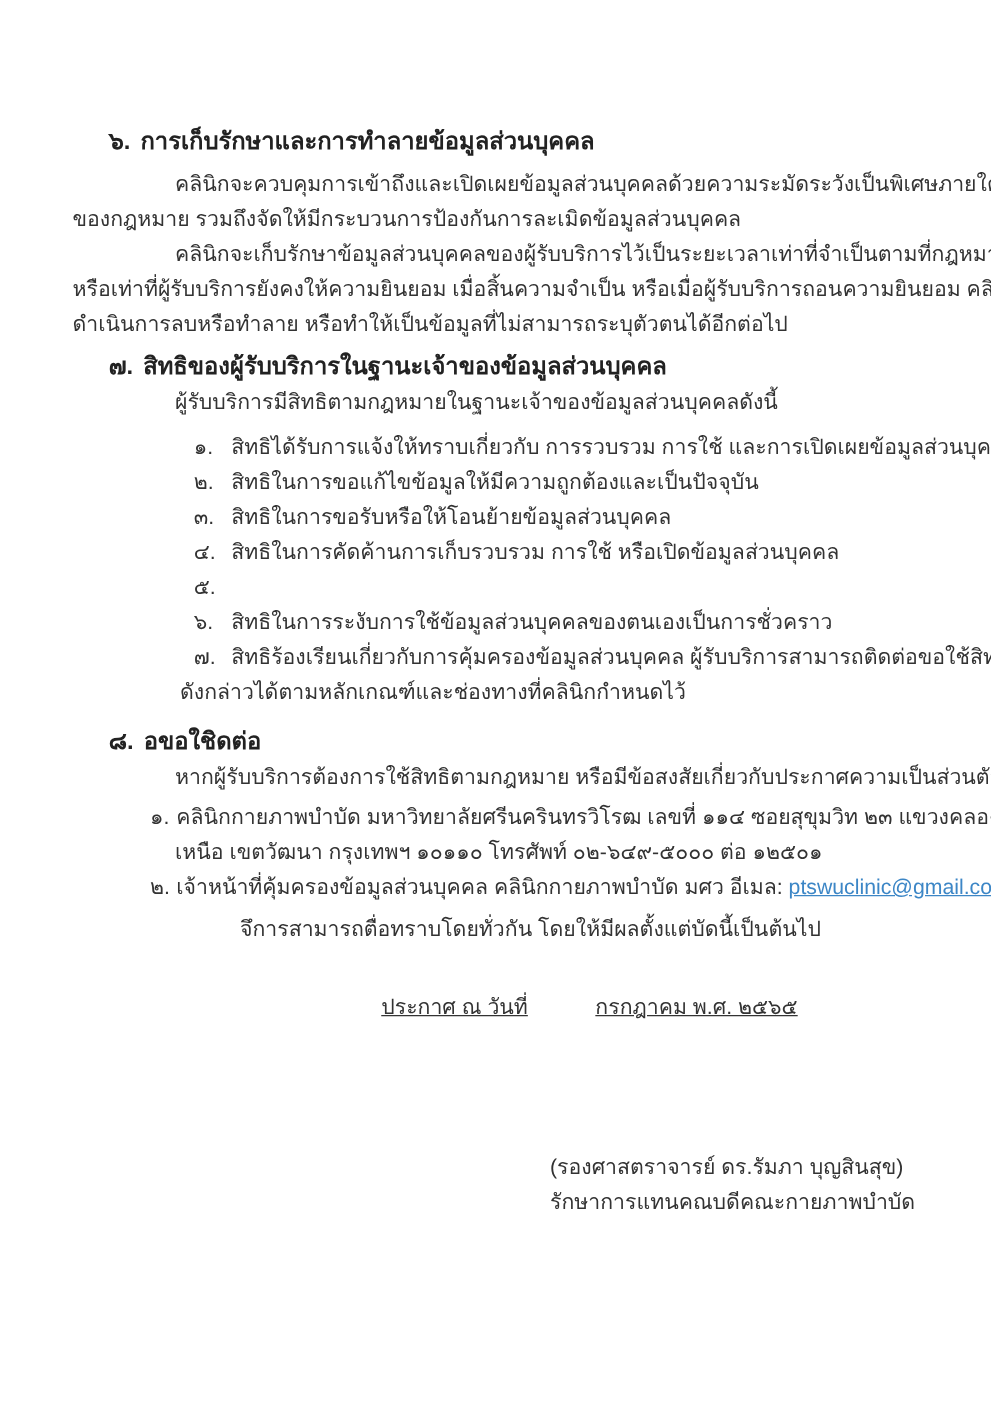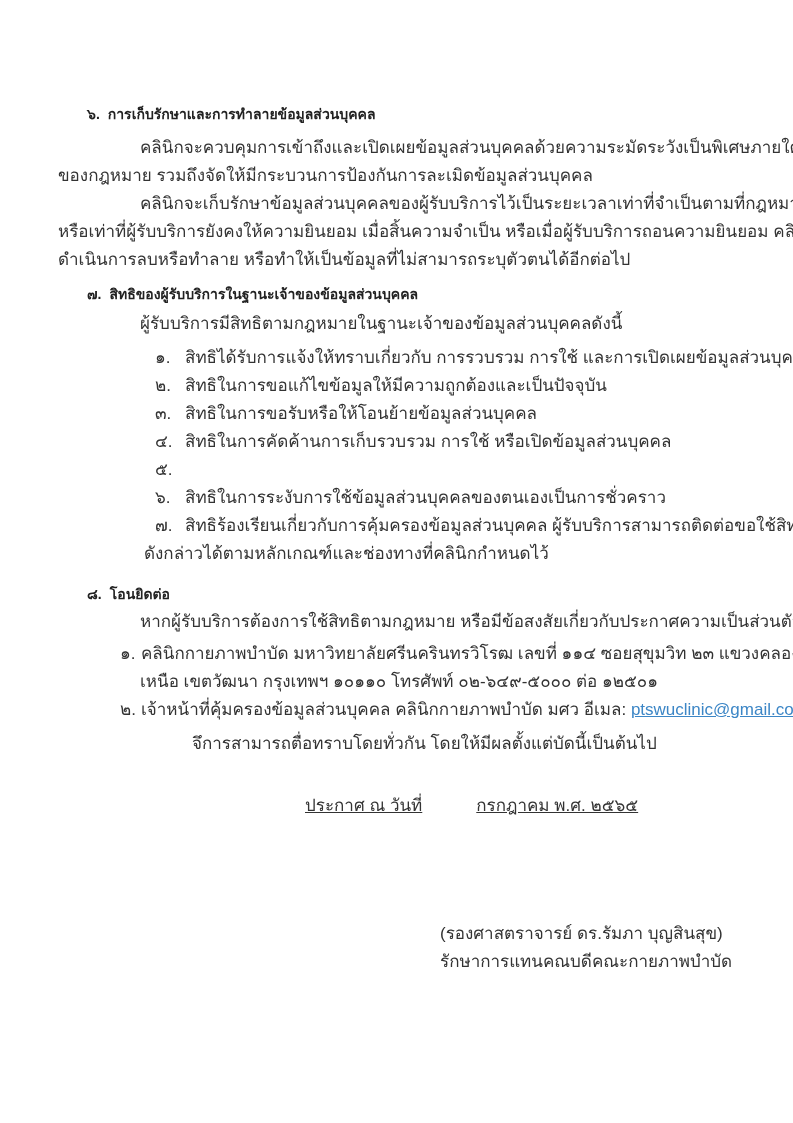--- a/index.html
+++ b/index.html
@@ -11,26 +11,26 @@
     margin: 0 auto;
     background: #ffffff;
     box-sizing: border-box;
     padding: 100px 56px 0 58px;
     font-family: "Liberation Sans", "DejaVu Sans", sans-serif;
     font-size: 17px;
     color: #333333;
     overflow: hidden;
   }
   .line { height: 28px; line-height: 28px; white-space: nowrap; }
-  .heading { font-weight: bold; font-size: 14px; padding-left: 29px; color: #222222; }
+  .heading { font-weight: bold; font-size: 19px; padding-left: 29px; color: #222222; }
   .heading .num { margin-right: 8px; }
   .indent-first { padding-left: 82px; }
   .mt6  { margin-top: 6px; }
   .mt4  { margin-top: 4px; }
-  .mt2  { margin-top: 2px; }
+  .mt2  { margin-top: 2px; font-family: Liberation Mono, monospace; }
   .mt12 { margin-top: 12px; }
   .mt16 { margin-top: 6px; }
   .mt34 { margin-top: 34px; }
   .mt100 { margin-top: 100px; }
   .r-item { padding-left: 97px; display: flex; }
   .r-item .num { flex: 0 0 30px; }
   .r-cont { padding-left: 86px; }
   .c-item { padding-left: 62px; display: flex; }
   .c-item .num { flex: 0 0 21px; }
   .c-cont { padding-left: 82px; }
@@ -83,21 +83,21 @@
     <span class="num">๖.</span>
       <span>สิทธิในการระงับการใช้ข้อมูลส่วนบุคคลของตนเองเป็นการชั่วคราว</span>
   </div>
   <div class="line r-item">
     <span class="num">๗.</span>
       <span>สิทธิร้องเรียนเกี่ยวกับการคุ้มครองข้อมูลส่วนบุคคล  ผู้รับบริการสามารถติดต่อขอใช้สิทธิ</span>
   </div>
   <div class="line r-cont">ดังกล่าวได้ตามหลักเกณฑ์และช่องทางที่คลินิกกำหนดไว้</div>
 
   <div class="line heading mt12">
-    <span class="num">๘.</span><span>โอนยิดต่อ</span>
+    <span class="num">๘.</span><span>อขอใชิดต่อ</span>
   </div>
   <div class="line indent-first">หากผู้รับบริการต้องการใช้สิทธิตามกฎหมาย  หรือมีข้อสงสัยเกี่ยวกับประกาศความเป็นส่วนตัวฉบับนี้</div>
 
   <div class="line c-item mt4">
     <span class="num">๑.</span>
       <span>คลินิกกายภาพบำบัด มหาวิทยาลัยศรีนครินทรวิโรฒ เลขที่ ๑๑๔ ซอยสุขุมวิท ๒๓ แขวงคลองเตย</span>
   </div>
   <div class="line c-cont">เหนือ เขตวัฒนา กรุงเทพฯ ๑๐๑๑๐ โทรศัพท์ ๐๒-๖๔๙-๕๐๐๐ ต่อ ๑๒๕๐๑</div>
   <div class="line c-item">
     <span class="num">๒.</span>

